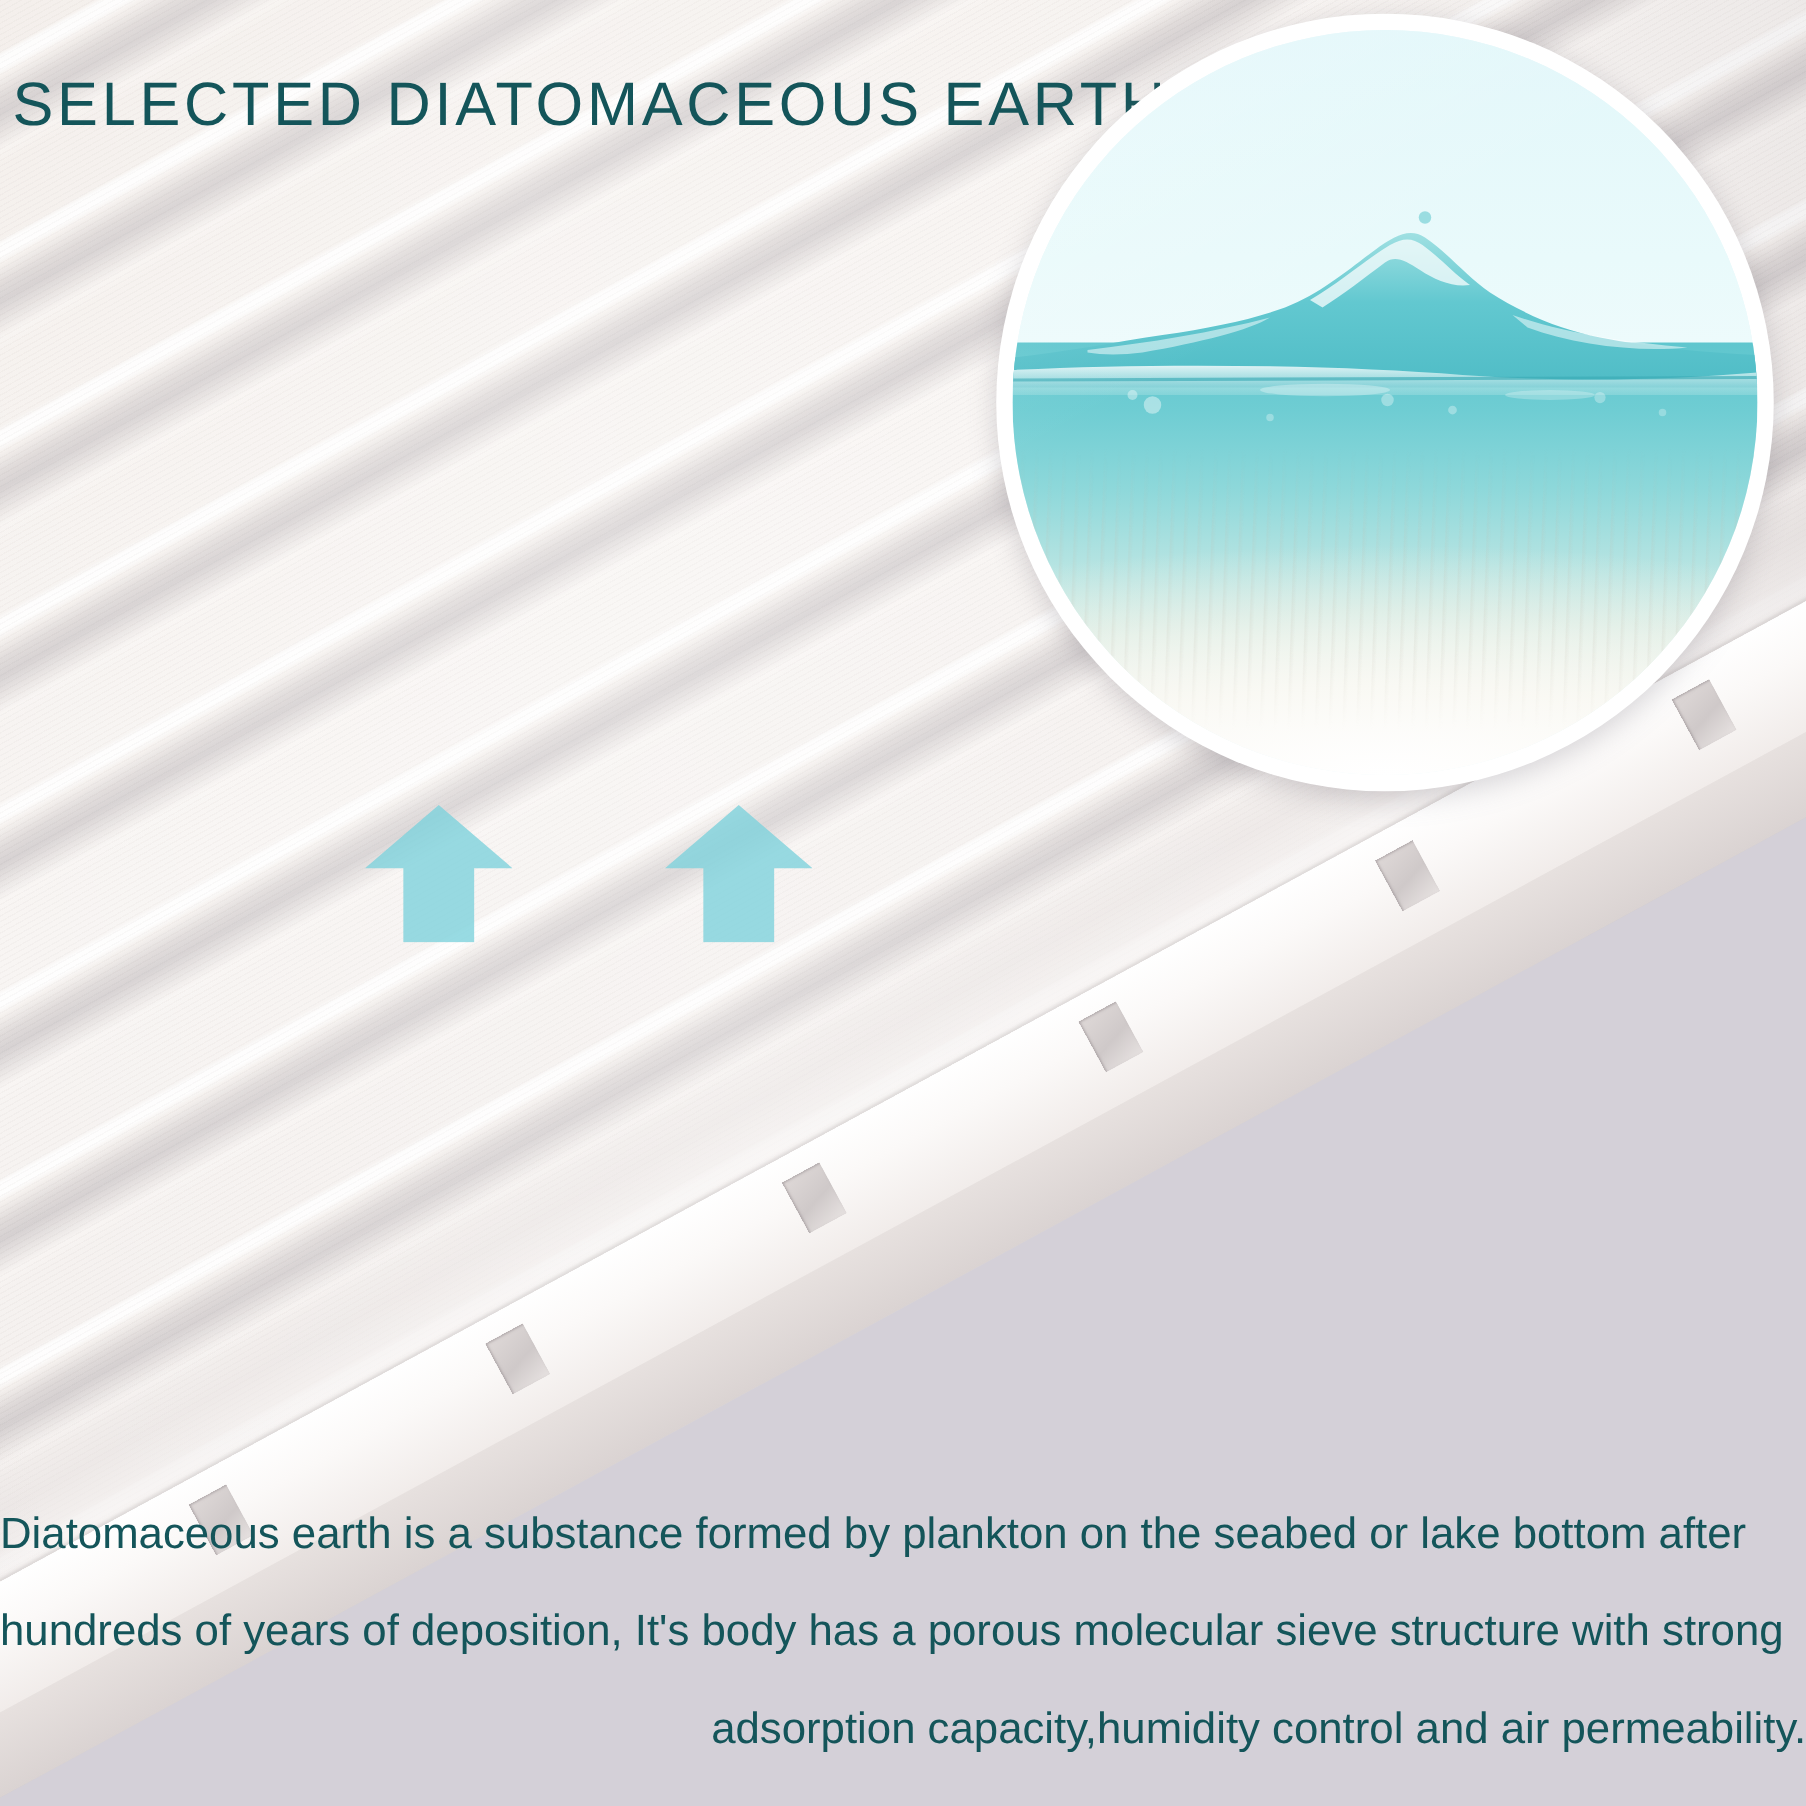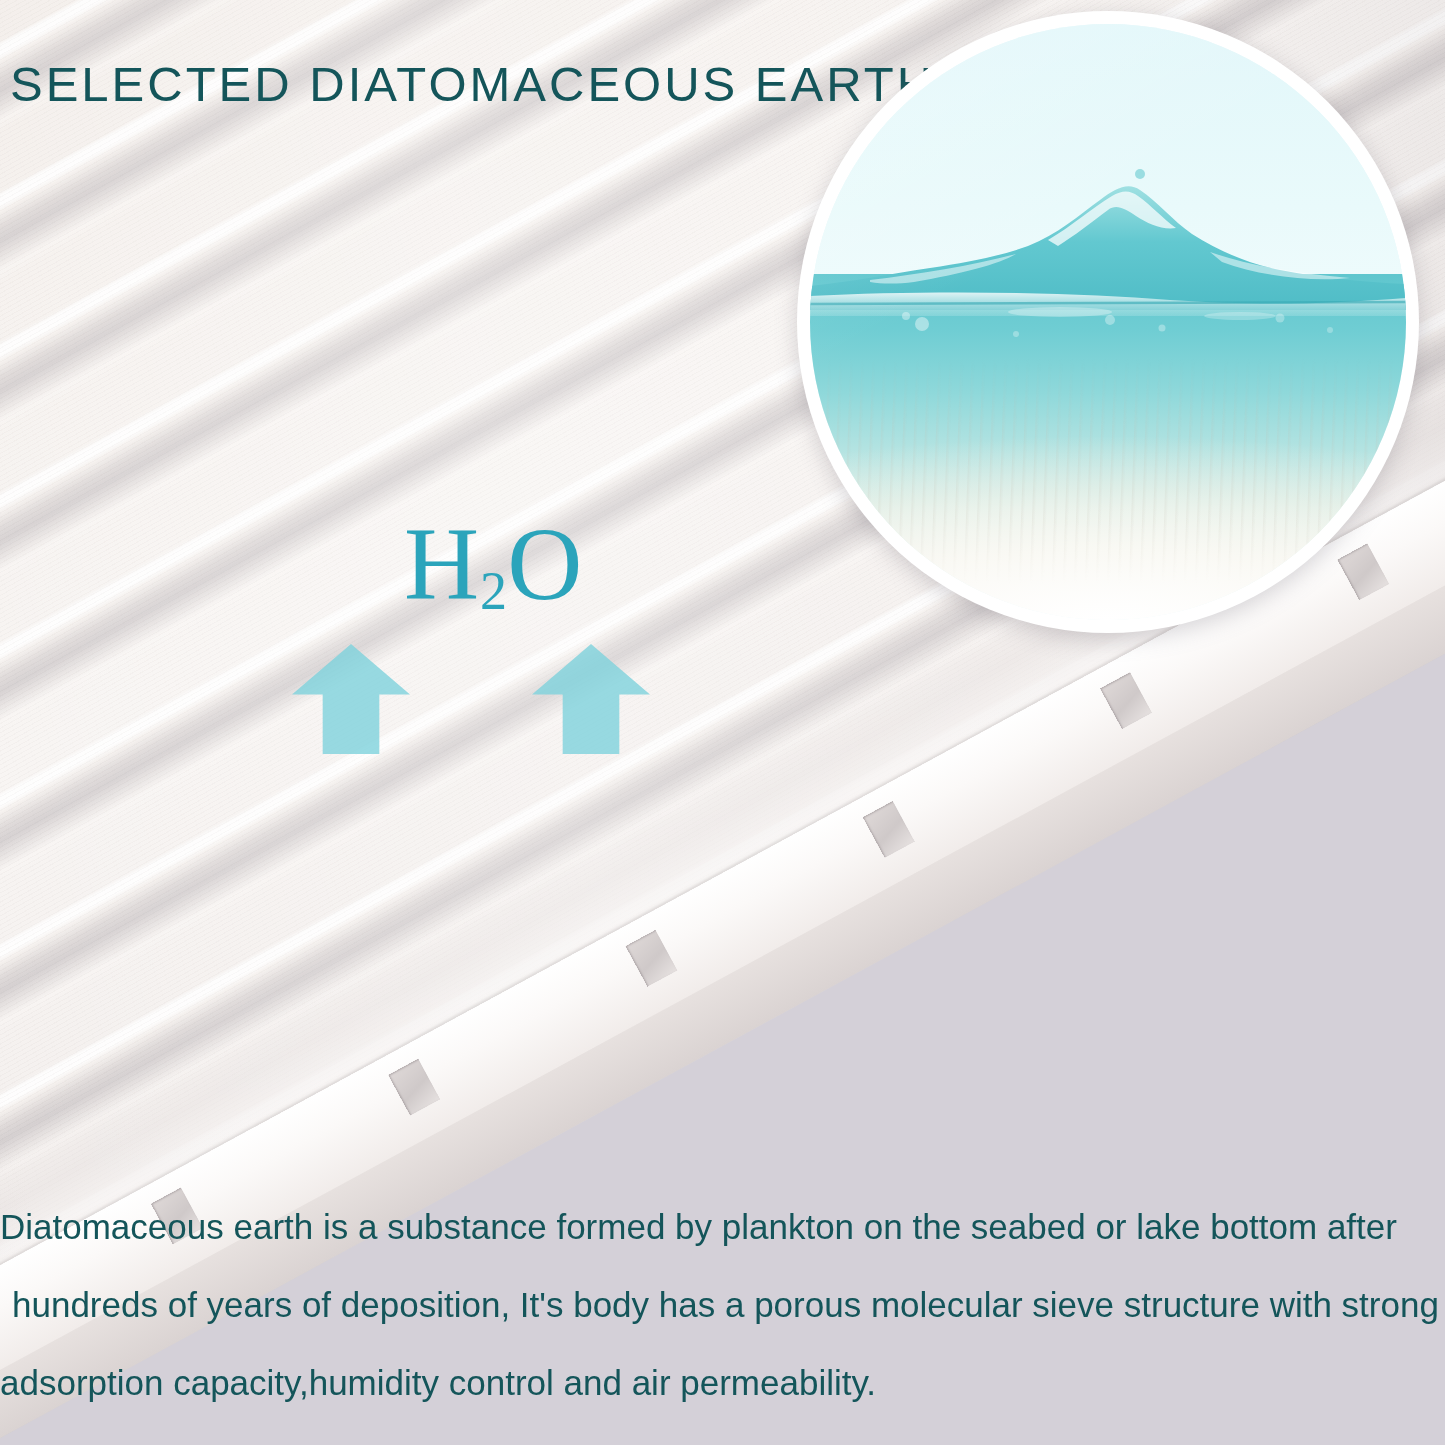--- a/index.html
+++ b/index.html
@@ -169,22 +169,22 @@
     text-align: center;
     color: #14555a;
   }
   .caption-line {
     font-family: "Liberation Sans", sans-serif;
     font-size: 35px;
     line-height: 1;
     white-space: nowrap;
   }
   #caption-line1 { position: absolute; top: 1209px; left: 0; width: 1239px; text-align: center; }
-  #caption-line2 { position: absolute; top: 1287px; left: 0; width: 1308px; text-align: right; padding-left: 12px; }
-  #caption-line3 { position: absolute; top: 1365px; left: 0; width: 1445px; text-align: left; }
+  #caption-line2 { position: absolute; top: 1287px; left: 0; width: 1308px; text-align: right; }
+  #caption-line3 { position: absolute; top: 1365px; left: 0; width: 1445px; text-align: right; }
 
   
   .h2o {
     position: absolute;
     left: 404px;
     top: 512px;
     color: #2ba4bb;
     font-family: "Liberation Serif", serif;
     font-size: 104px;
     line-height: 1;
@@ -312,21 +312,20 @@
     <div class="notch" style="left:1140px;"></div>
     <div class="notch" style="left:1410px;"></div>
     <div class="notch" style="left:1680px;"></div>
 
     <div class="side-wall"></div>
     <div class="below-mat"></div>
   </div>
 
   <div class="headline" id="headline-line1">SELECTED  DIATOMACEOUS  EARTH</div>
 
-  <div class="h2o"><span>H</span><sub>2</sub><span>O</span></div>
 
   <div class="arrow" id="arrow-left"></div>
   <div class="arrow" id="arrow-right"></div>
 
   <div class="inset-circle">
     <div class="inset-inner">
       <div class="inset-sky"></div>
       <div class="inset-water"></div>
       <div class="inset-sediment"></div>
       <div class="inset-sediment-streaks"></div>

